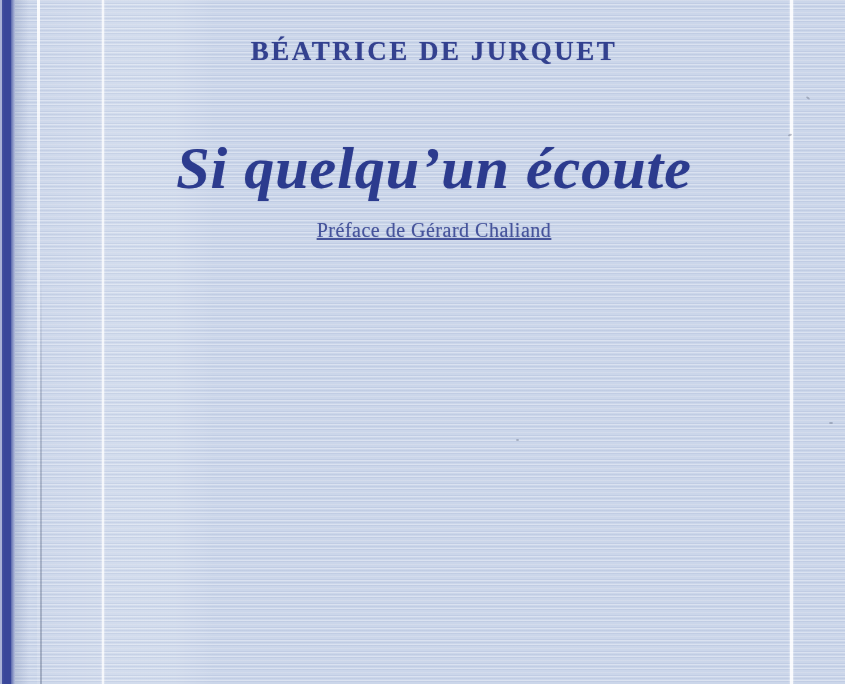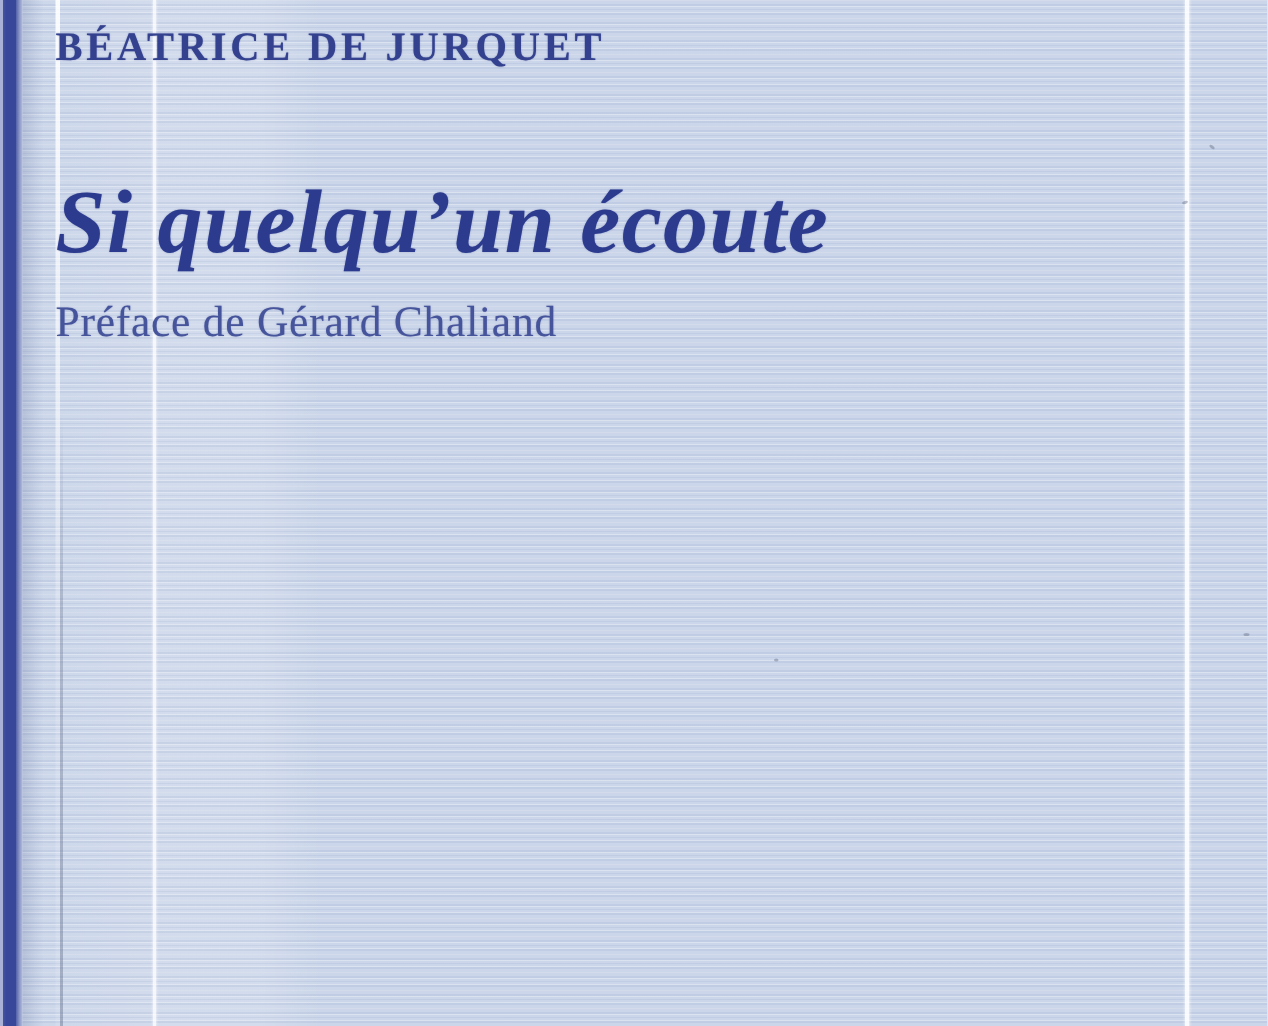--- a/index.html
+++ b/index.html
@@ -91,23 +91,25 @@
     z-index: 2;
   }
   .speck-1 { left: 806px; top: 97px; transform: rotate(35deg); }
   .speck-2 { left: 788px; top: 134px; transform: rotate(-20deg); }
   .speck-3 { left: 829px; top: 422px; }
   .speck-4 { left: 516px; top: 439px; width: 3px; }
 
   
   .textline {
     position: absolute;
-    left: 15px; right: 0;
+    left: 1px; right: 0;
     padding-left: 22px;
+    text-align: center;
     z-index: 4;
+    margin-top: 20px;
   }
   .author {
     top: 15px;
     font-size: 27px;
     line-height: 1.2;
     font-weight: 700;
     letter-spacing: 2.5px;
     color: var(--author-ink, #33418f);
     text-shadow: 0 0 1px rgba(51,65,143,.55);
   }
@@ -116,26 +118,27 @@
     font-size: 60px;
     line-height: 1.2;
     font-style: italic;
     font-weight: 700;
     letter-spacing: 1px;
     color: var(--title-ink, #2c3b8e);
     text-shadow: 0 0 1px rgba(44,59,142,.5);
   }
   .subtitle {
     top: 198px;
-    font-size: 29px;
+    font-size: 20px;
     line-height: 1.2;
     font-weight: 400;
     letter-spacing: 0.5px;
     color: var(--preface-ink, #46549b);
     text-shadow: 0 0 1px rgba(70,84,155,.5);
+    text-decoration: underline;
   }
 </style>
 </head>
 <body>
 
 <div class="scan">
   <div class="texture"></div>
 
   <div class="spine"></div>
   <div class="spine-shadow"></div>

